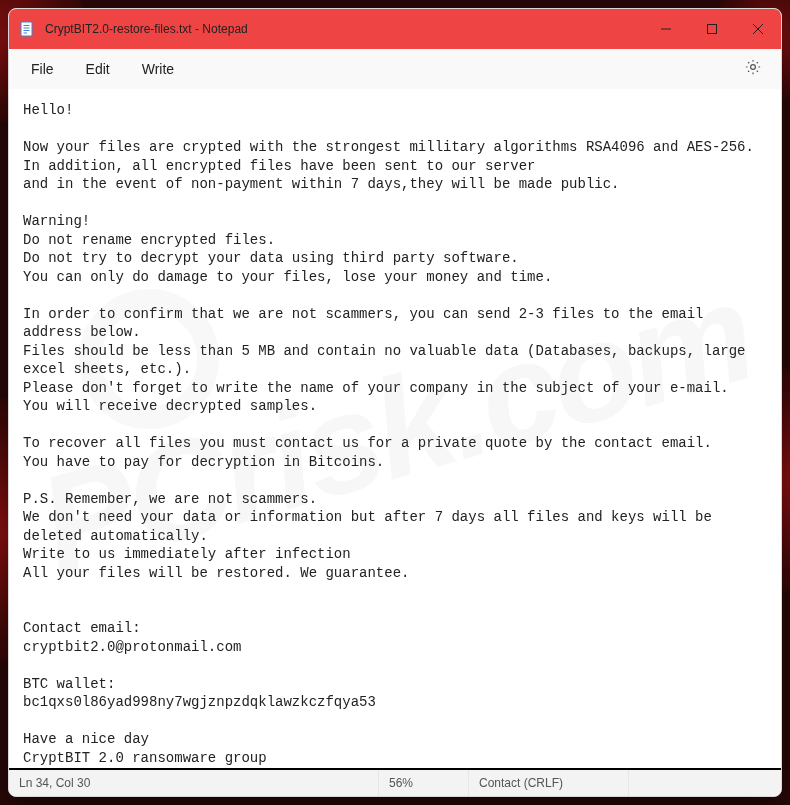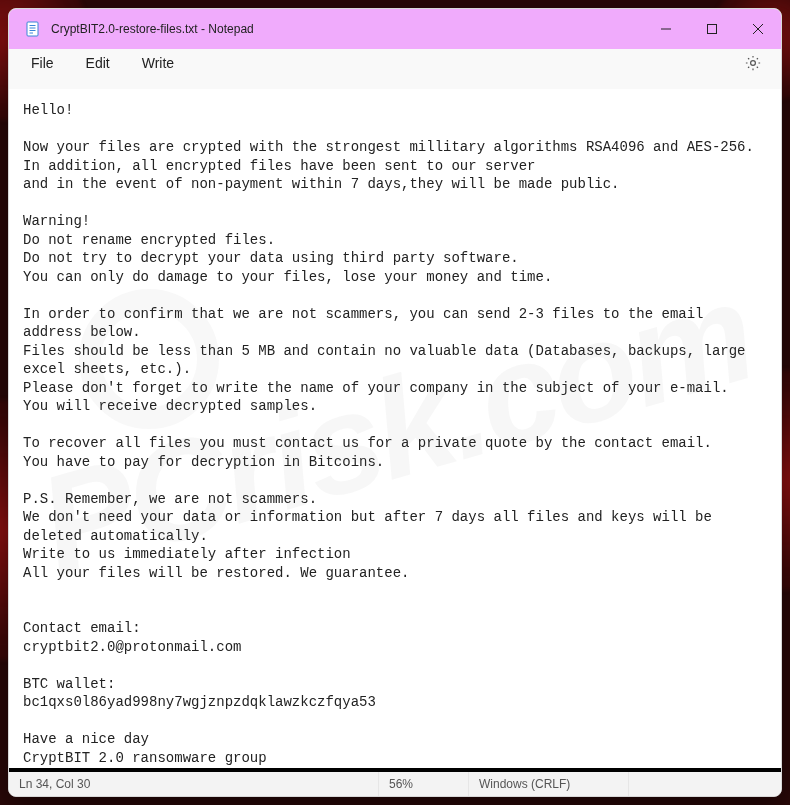--- a/index.html
+++ b/index.html
@@ -32,22 +32,22 @@
     flex-direction: column;
     overflow: hidden;
     border: 1px solid #d8d8d8;
   }
 
   
   .titlebar {
     height: 40px;
     display: flex;
     align-items: center;
-    background: #f0abfc;
-    padding-left: 16px;
+    background: #ef4444;
+    padding-left: 10px;
   }
   .titlebar .app-icon {
     width: 16px; height: 16px;
     margin-right: 10px;
     display: flex; align-items: center; justify-content: center;
   }
   .titlebar .title {
     font-size: 12px;
     color: #222;
     flex: 0 0 auto;
@@ -56,20 +56,21 @@
   .titlebar .win-ctrl {
     width: 46px; height: 40px;
     display: flex; align-items: center; justify-content: center;
     color: #222;
   }
 
   
   .menubar {
     height: 40px;
     display: flex;
+    align-items: center;
     background: #f9f9f9;
     padding: 0 6px;
   }
   .menubar .menu-item {
     padding: 6px 16px;
     font-size: 14px;
     color: #222;
     border-radius: 4px;
   }
   .menubar .menu-spacer { flex: 1; }
@@ -117,21 +118,21 @@
     border: 22px solid rgba(120,120,120,0.05);
     border-radius: 50%;
     left: 70px; top: 200px;
     pointer-events: none;
   }
 
   
   .statusbar {
     height: 28px;
     background: #f3f3f3;
-    border-top: 4px solid #000000;
+    border-top: 2px solid #000000;
     display: flex;
     align-items: stretch;
     font-size: 12px;
     color: #555;
   }
   .statusbar .cell {
     display: flex; align-items: center;
     padding: 0 10px;
     border-right: 1px solid #e6e6e6;
   }
@@ -229,16 +230,16 @@
 BTC wallet:
 bc1qxs0l86yad998ny7wgjznpzdqklawzkczfqya53
 
 Have a nice day
 CryptBIT 2.0 ransomware group</pre>
   </div>
 
   <div class="statusbar">
     <div class="cell first">Ln 34, Col 30</div>
     <div class="cell zoom">56%</div>
-    <div class="cell eol">Windows (CRLF)</div>
+    <div class="cell eol">Contact (CRLF)</div>
   </div>
 
 </div>
 
 </body></html>

